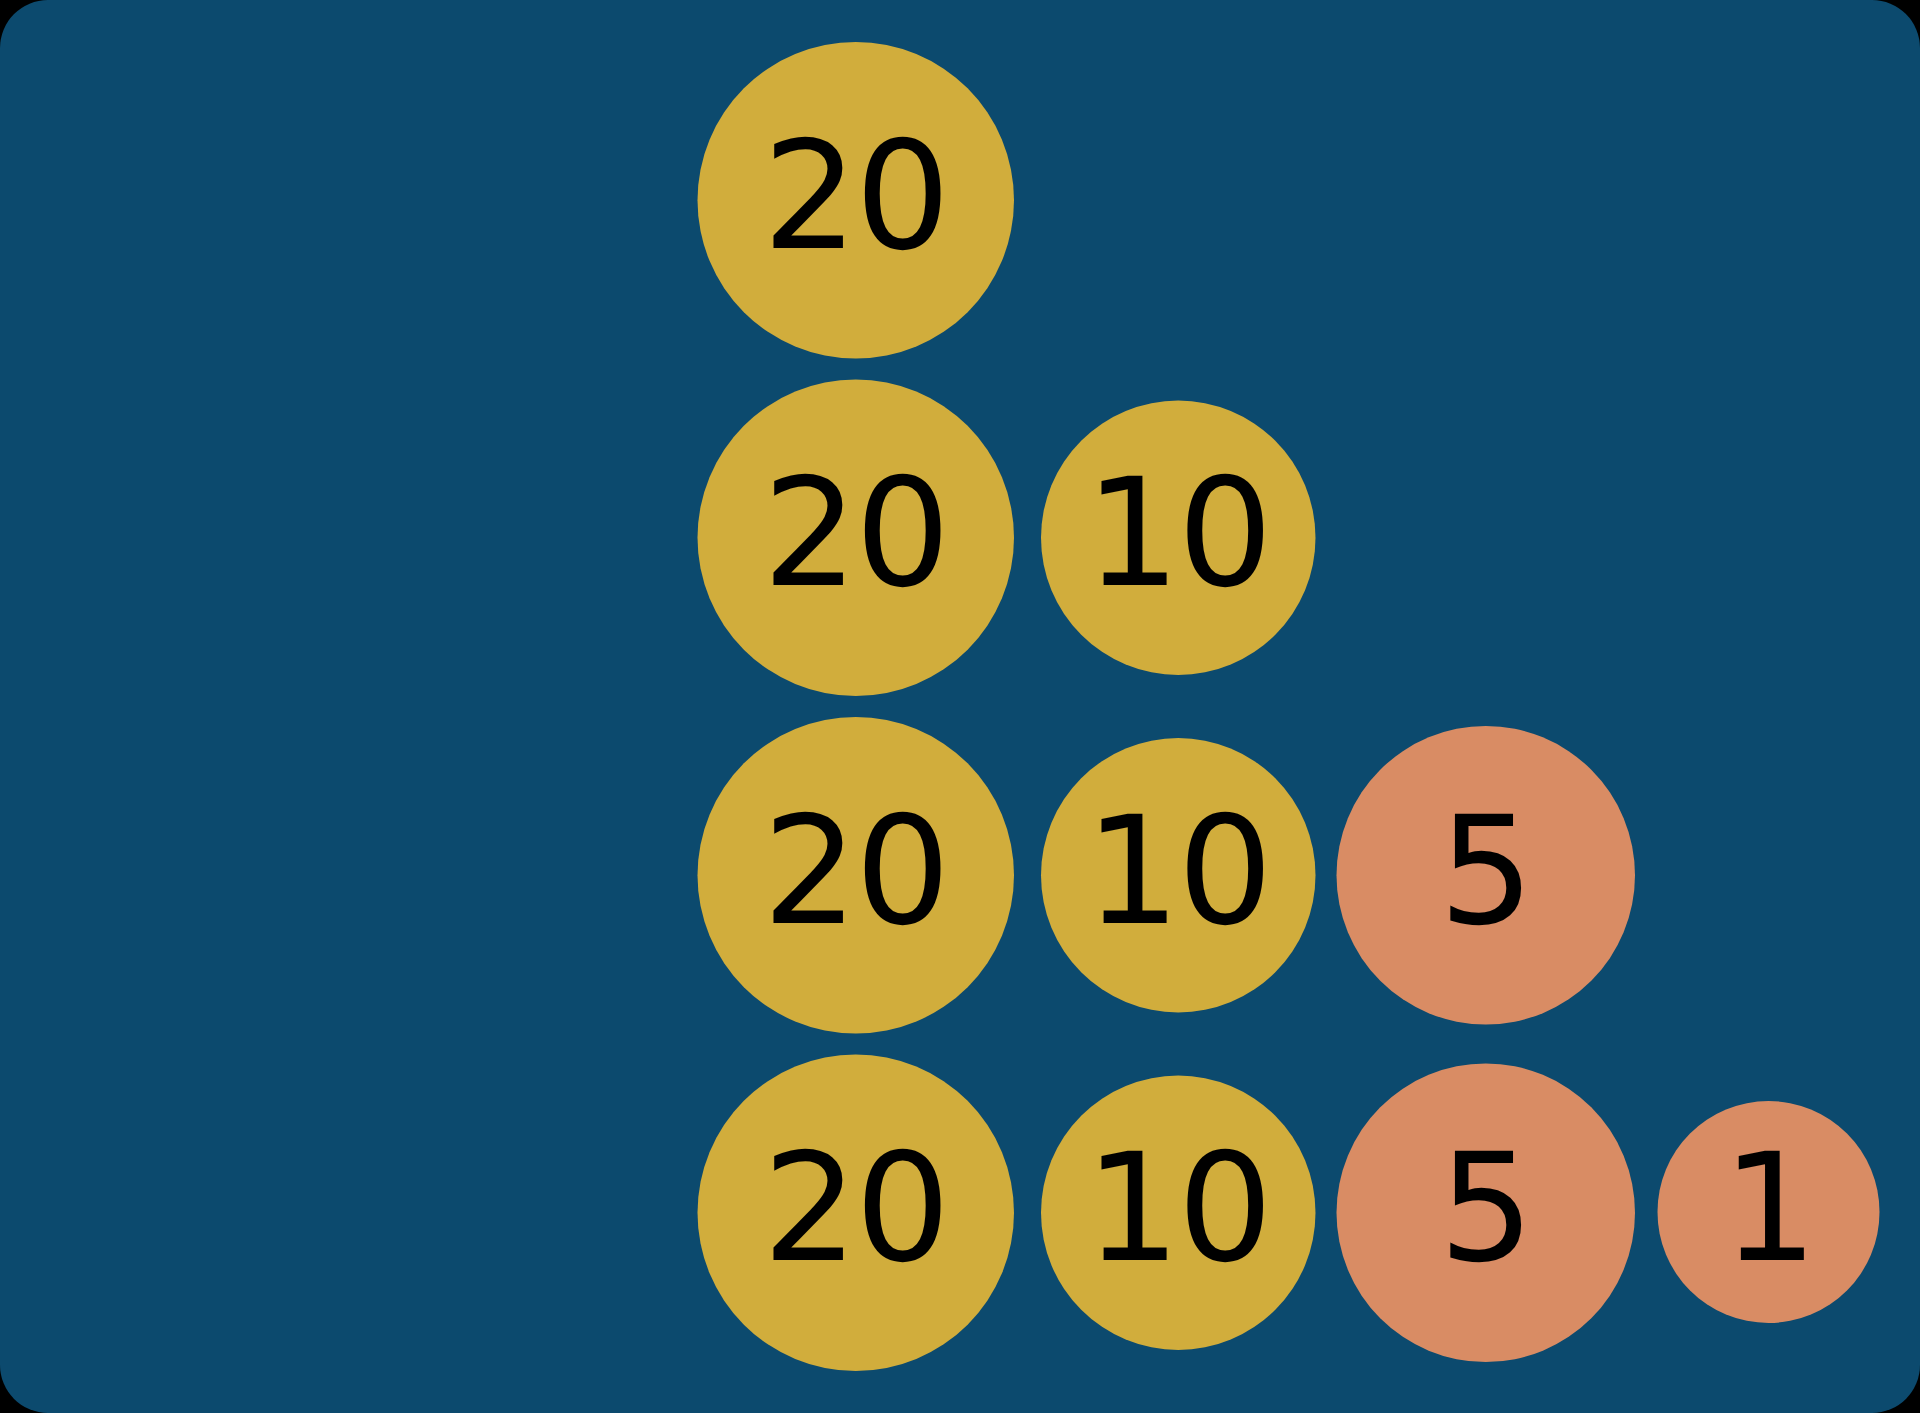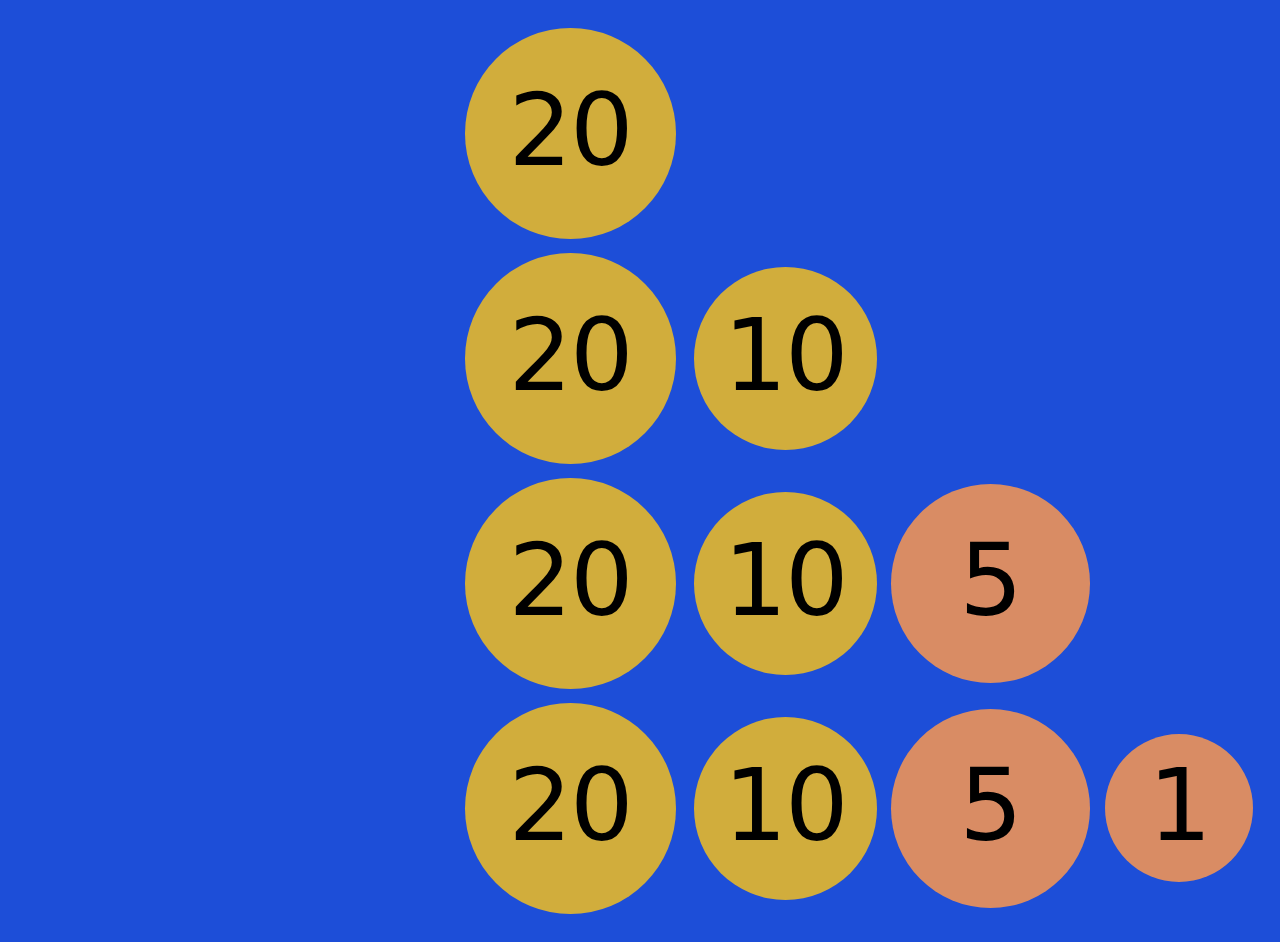--- a/index.html
+++ b/index.html
@@ -27,21 +27,21 @@
     font-size: 100px;
     line-height: 1;
     letter-spacing: -2px;
     transform: translateY(-2px);
     user-select: none;
   }
 </style>
 </head>
 <body>
 
-<div class="stage" style="background: #1d4ed8;">
+<div class="stage" style="background: #0c4a6e; border-radius: 32px;">
     <div class="coin" style="width: 211px; height: 211px; left: 464.5px; top: 27.5px; background: rgb(209, 173, 60);">
       <span class="coin-label" style="color: rgb(0, 0, 0);">20</span>
     </div>
     <div class="coin" style="width: 211px; height: 211px; left: 464.5px; top: 252.5px; background: rgb(209, 173, 60);">
       <span class="coin-label" style="color: rgb(0, 0, 0);">20</span>
     </div>
     <div class="coin" style="width: 183px; height: 183px; left: 693.5px; top: 266.5px; background: rgb(209, 173, 60);">
       <span class="coin-label" style="color: rgb(0, 0, 0);">10</span>
     </div>
     <div class="coin" style="width: 211px; height: 211px; left: 464.5px; top: 477.5px; background: rgb(209, 173, 60);">

